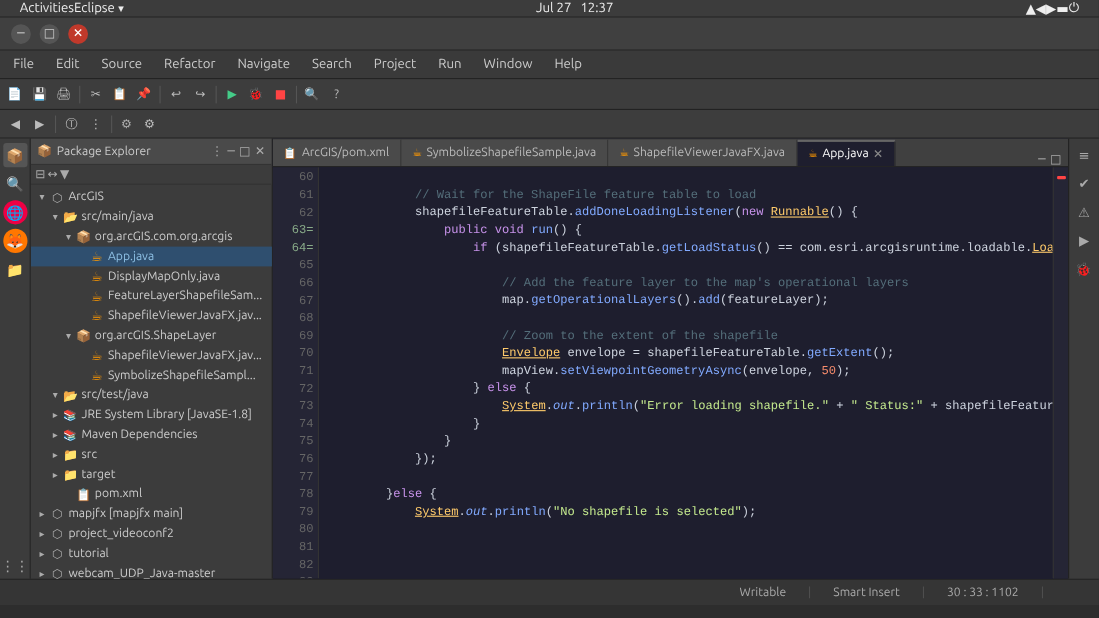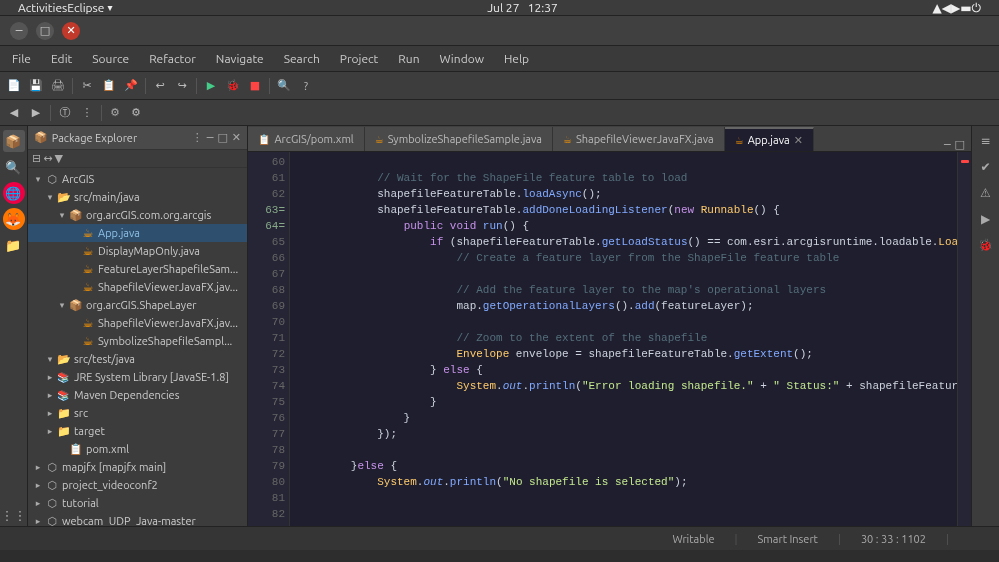--- a/index.html
+++ b/index.html
@@ -57,21 +57,21 @@
     .editor-tab .tab-icon { font-size: 10px; }
 
     
     #code-editor { flex: 1; display: flex; overflow: hidden; }
     #line-numbers { width: 42px; background: #252535; color: #666; font-size: 11px; font-family: 'Courier New', monospace; padding: 2px 4px; text-align: right; line-height: 16px; overflow: hidden; border-right: 1px solid #333; }
     #code-content { flex: 1; overflow: auto; background: #1e1e2e; font-family: 'Courier New', monospace; font-size: 11px; line-height: 16px; padding: 2px 8px; color: #cdd3de; }
     .code-line { white-space: pre; min-height: 16px; }
     .kw { color: #c792ea; }
     .str { color: #c3e88d; }
     .cmt { color: #546e7a; margin-top: 12px; }
-    .cls { color: #ffcb6b; }
+    .cls { color: #ffcb6b; text-decoration: underline; }
     .fn { color: #82aaff; }
     .num { color: #f78c6c; }
     .annotation { color: #c3e88d; }
 
     
     #right-panel { width: 28px; background: #3c3c3c; border-left: 1px solid #222; display: flex; flex-direction: column; align-items: center; padding-top: 4px; gap: 4px; }
     .right-icon { width: 22px; height: 22px; display: flex; align-items: center; justify-content: center; cursor: pointer; font-size: 12px; color: #aaa; border-radius: 3px; }
 
     
     #status-bar { height: 24px; background: #353535; border-top: 1px solid #222; display: flex; align-items: center; padding: 0 10px; font-size: 11px; color: #aaa; gap: 20px; }
@@ -379,31 +379,30 @@
         <div>79</div>
         <div>80</div>
         <div>81</div>
         <div>82</div>
         <div>83</div>
 
       </div>
       <div id="code-content">
         <div class="code-line"></div>
         <div class="code-line">            <span class="cmt">// Wait for the ShapeFile feature table to load</span></div>
-        <div class="code-line">            shapefileFeatureTable.<span class="fn">loadAsync</span>();</div>
         <div class="code-line">            shapefileFeatureTable.<span class="fn">addDoneLoadingListener</span>(<span class="kw">new</span> <span class="cls">Runnable</span>() {</div>
         <div class="code-line">                <span class="kw">public</span> <span class="kw">void</span> <span class="fn">run</span>() {</div>
         <div class="code-line">                    <span class="kw">if</span> (shapefileFeatureTable.<span class="fn">getLoadStatus</span>() == com.esri.arcgisruntime.loadable.<span class="cls">LoadStatus</span>.</div>
-        <div class="code-line">                        <span class="cmt">// Create a feature layer from the ShapeFile feature table</span></div>
         <div class="code-line"></div>
         <div class="code-line">                        <span class="cmt">// Add the feature layer to the map's operational layers</span></div>
         <div class="code-line">                        map.<span class="fn">getOperationalLayers</span>().<span class="fn">add</span>(featureLayer);</div>
         <div class="code-line"></div>
         <div class="code-line">                        <span class="cmt">// Zoom to the extent of the shapefile</span></div>
         <div class="code-line">                        <span class="cls">Envelope</span> envelope = shapefileFeatureTable.<span class="fn">getExtent</span>();</div>
+        <div class="code-line">                        mapView.<span class="fn">setViewpointGeometryAsync</span>(envelope, <span class="num">50</span>);</div>
         <div class="code-line">                    } <span class="kw">else</span> {</div>
         <div class="code-line">                        <span class="cls">System</span>.<span style="color:#82aaff;font-style:italic;">out</span>.<span class="fn">println</span>(<span class="str">"Error loading shapefile."</span> + <span class="str">" Status:"</span> + shapefileFeatureTable.</div>
         <div class="code-line">                    }</div>
         <div class="code-line">                }</div>
         <div class="code-line">            });</div>
         <div class="code-line"></div>
         <div class="code-line">        }<span class="kw">else</span> {</div>
         <div class="code-line">            <span class="cls">System</span>.<span style="color:#82aaff;font-style:italic;">out</span>.<span class="fn">println</span>(<span class="str">"No shapefile is selected"</span>);</div>
 
       </div>

